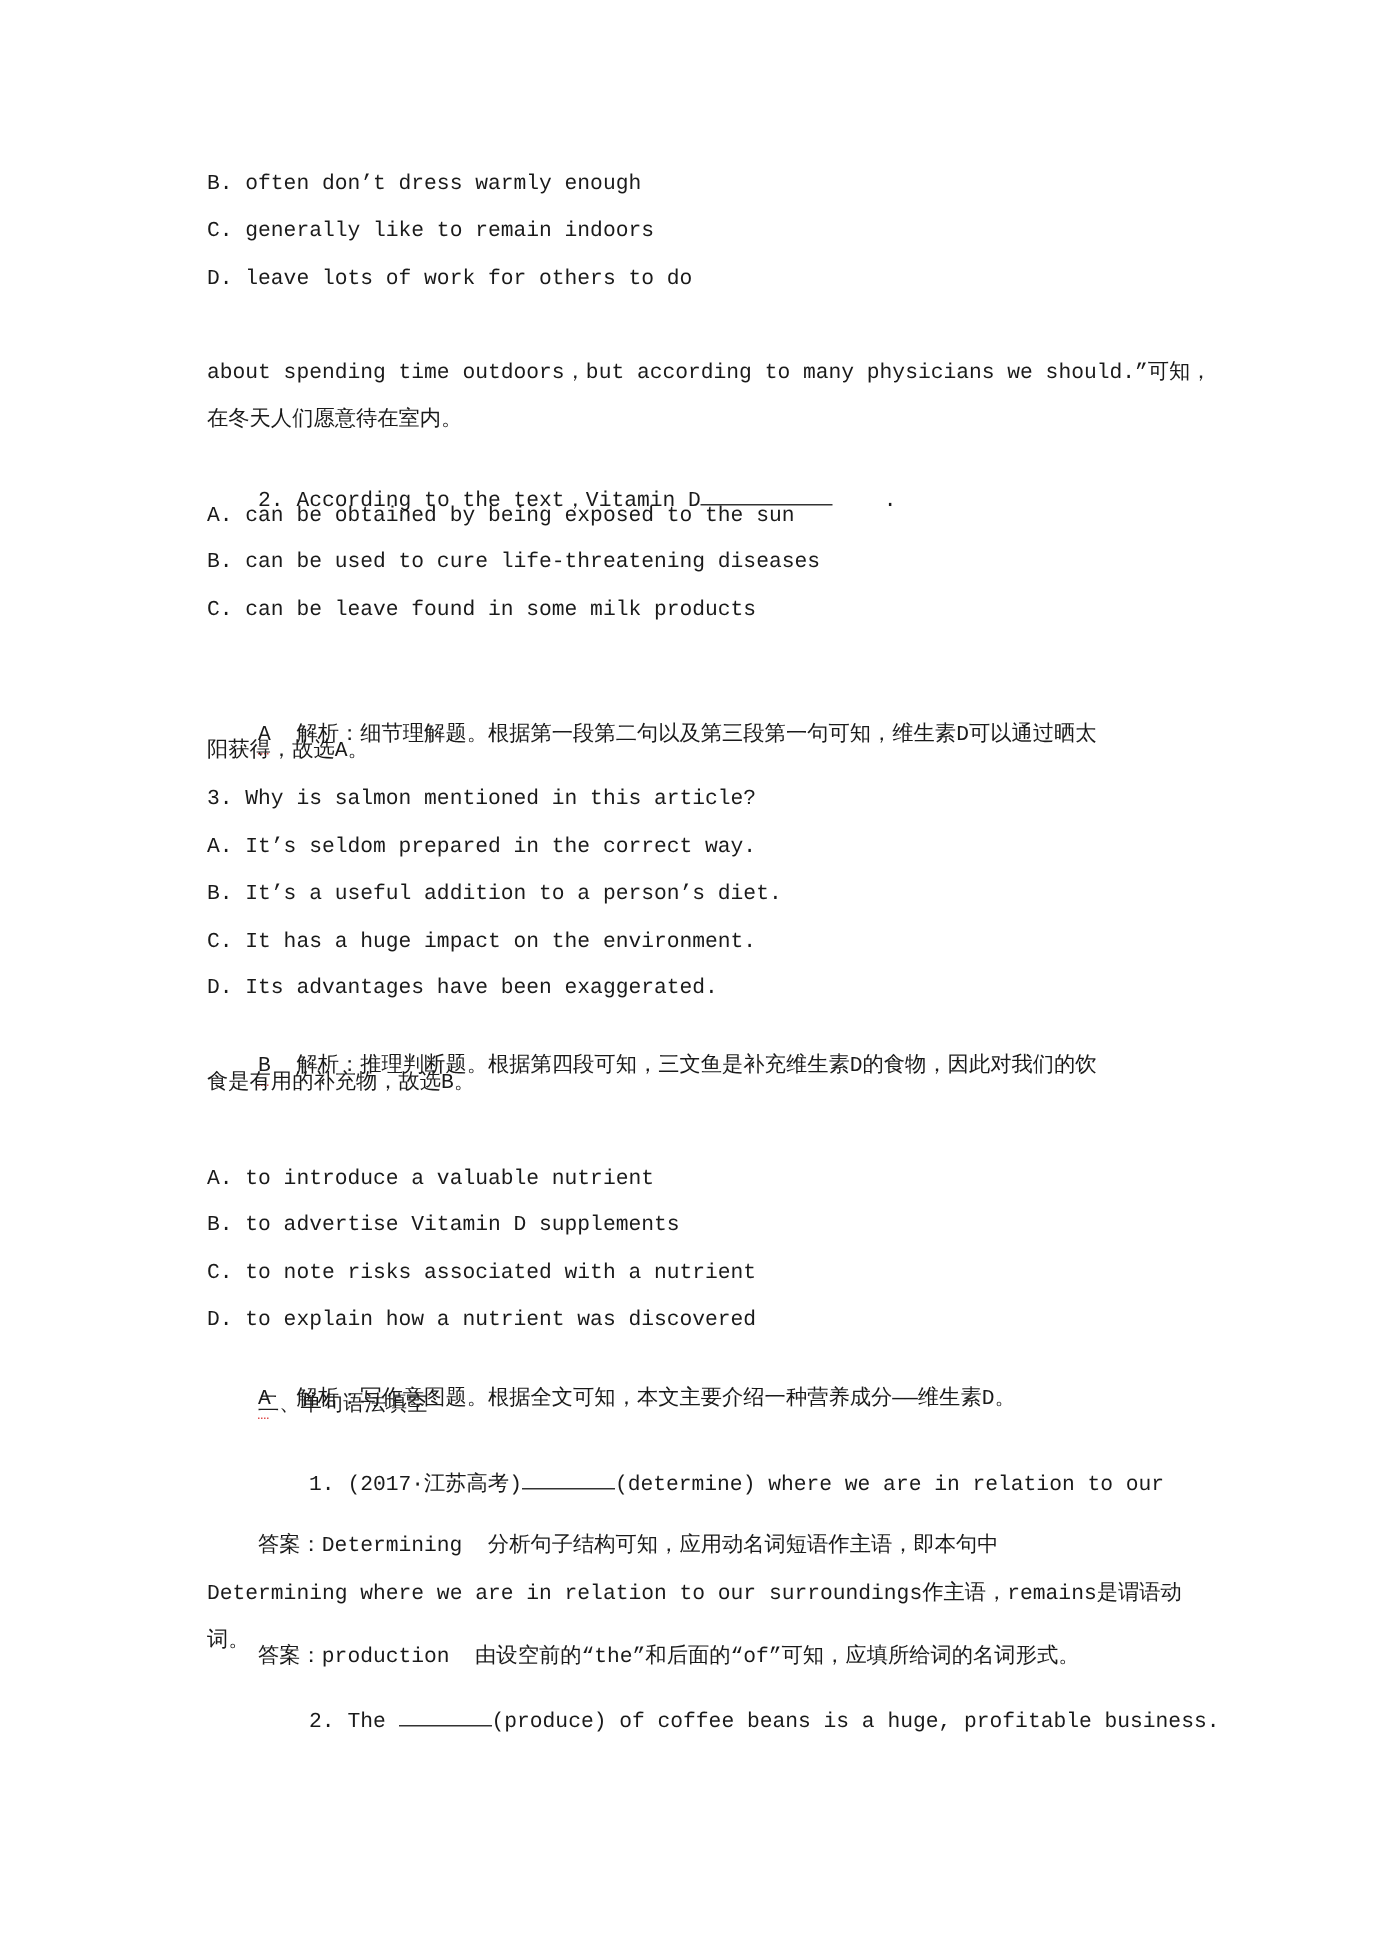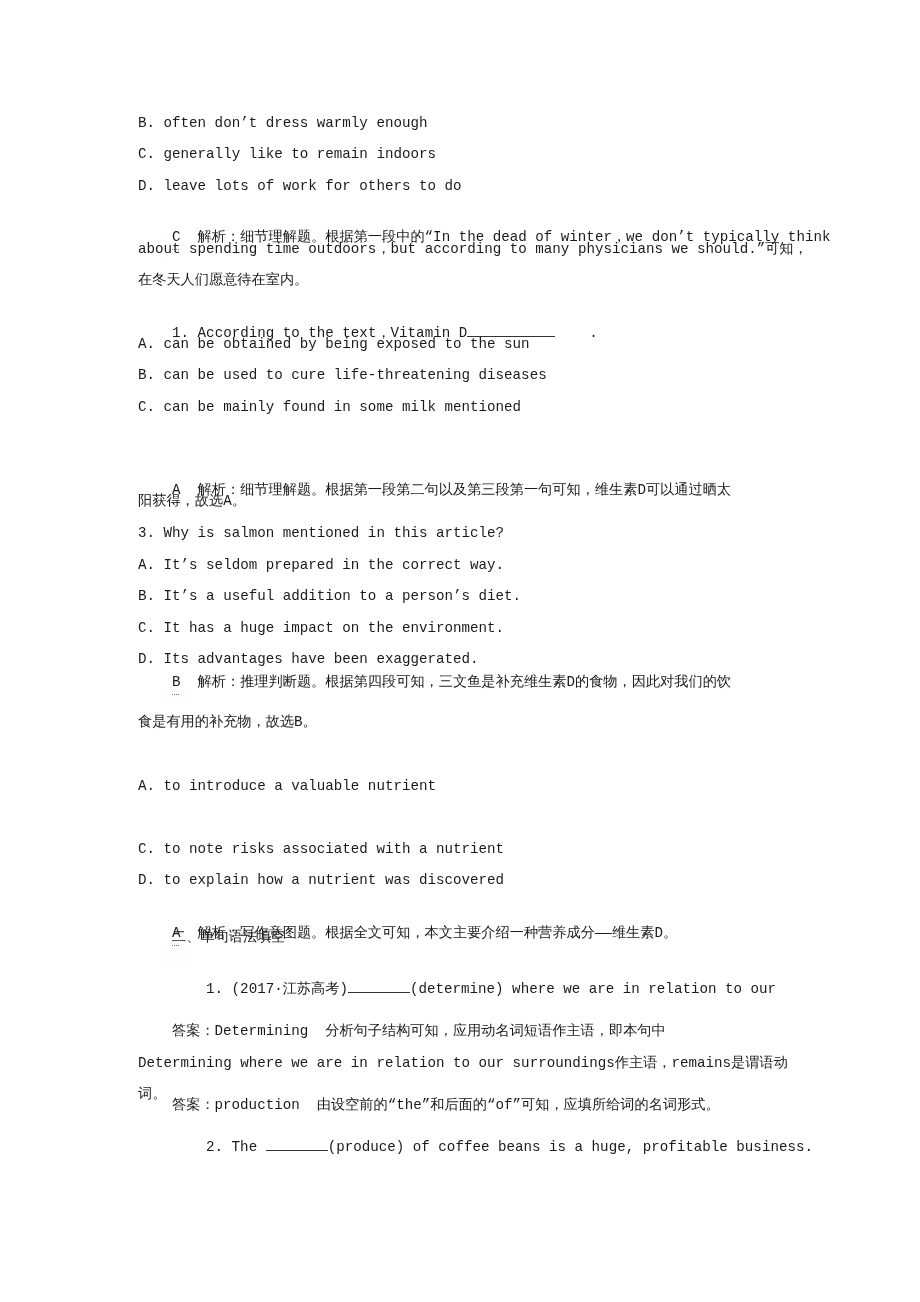--- a/index.html
+++ b/index.html
@@ -55,48 +55,46 @@
   </style>
 </head>
 <body>
 
 <div class="page">
 
   <div class="line" style="top:113px">B. often don’t dress warmly enough</div>
   <div class="line" style="top:144px">C. generally like to remain indoors</div>
   <div class="line" style="top:176px">D. leave lots of work for others to do</div>
 
-  <div class="line" style="top:207px">
-    <span class="ans-letter">C</span><span>  解析：细节理解题。根据第一段中的“In the dead of winter，we don’t typically think</span>
-  </div>
   <div class="line" style="top:239px">about spending time outdoors，but according to many physicians we should.”可知，</div>
   <div class="line" style="top:270px">在冬天人们愿意待在室内。</div>
 
   <div class="line" style="top:302px">
-    <span>1. According to the text，Vitamin D</span><span class="blank" style="width:88px"></span><span style="display:inline-block;width:34px"></span><span>.</span>
+    <span>2. According to the text，Vitamin D</span><span class="blank" style="width:88px"></span><span style="display:inline-block;width:34px"></span><span>.</span>
   </div>
   <div class="line" style="top:334px">A. can be obtained by being exposed to the sun</div>
   <div class="line" style="top:365px">B. can be used to cure life-threatening diseases</div>
-  <div class="line" style="top:397px">C. can be mainly found in some milk mentioned</div>
+  <div class="line" style="top:397px">C. can be leave found in some milk products</div>
   <div class="line" style="top:460px">
     <span class="ans-letter">A</span><span>  解析：细节理解题。根据第一段第二句以及第三段第一句可知，维生素D可以通过晒太</span>
   </div>
   <div class="line" style="top:491px">阳获得，故选A。</div>
 
   <div class="line" style="top:523px">3. Why is salmon mentioned in this article?</div>
   <div class="line" style="top:555px">A. It’s seldom prepared in the correct way.</div>
   <div class="line" style="top:586px">B. It’s a useful addition to a person’s diet.</div>
   <div class="line" style="top:618px">C. It has a huge impact on the environment.</div>
   <div class="line" style="top:649px">D. Its advantages have been exaggerated.</div>
-  <div class="line" style="top:652px">
+  <div class="line" style="top:681px">
     <span class="ans-letter">B</span><span>  解析：推理判断题。根据第四段可知，三文鱼是补充维生素D的食物，因此对我们的饮</span>
   </div>
   <div class="line" style="top:712px">食是有用的补充物，故选B。</div>
 
   <div class="line" style="top:776px">A. to introduce a valuable nutrient</div>
+  <div class="line" style="top:807px">B. to advertise Vitamin D supplements</div>
   <div class="line" style="top:839px">C. to note risks associated with a nutrient</div>
   <div class="line" style="top:870px">D. to explain how a nutrient was discovered</div>
   <div class="line" style="top:903px">
     <span class="ans-letter">A</span><span>  解析：写作意图题。根据全文可知，本文主要介绍一种营养成分——维生素D。</span>
   </div>
 
   <div class="line" style="top:927px;left:172px">二、单句语法填空</div>
 
   <div class="line indent" style="top:958px">
     <span>1. (2017·江苏高考)</span><span class="blank" style="width:62px"></span><span>(determine) where we are in relation to our</span>

